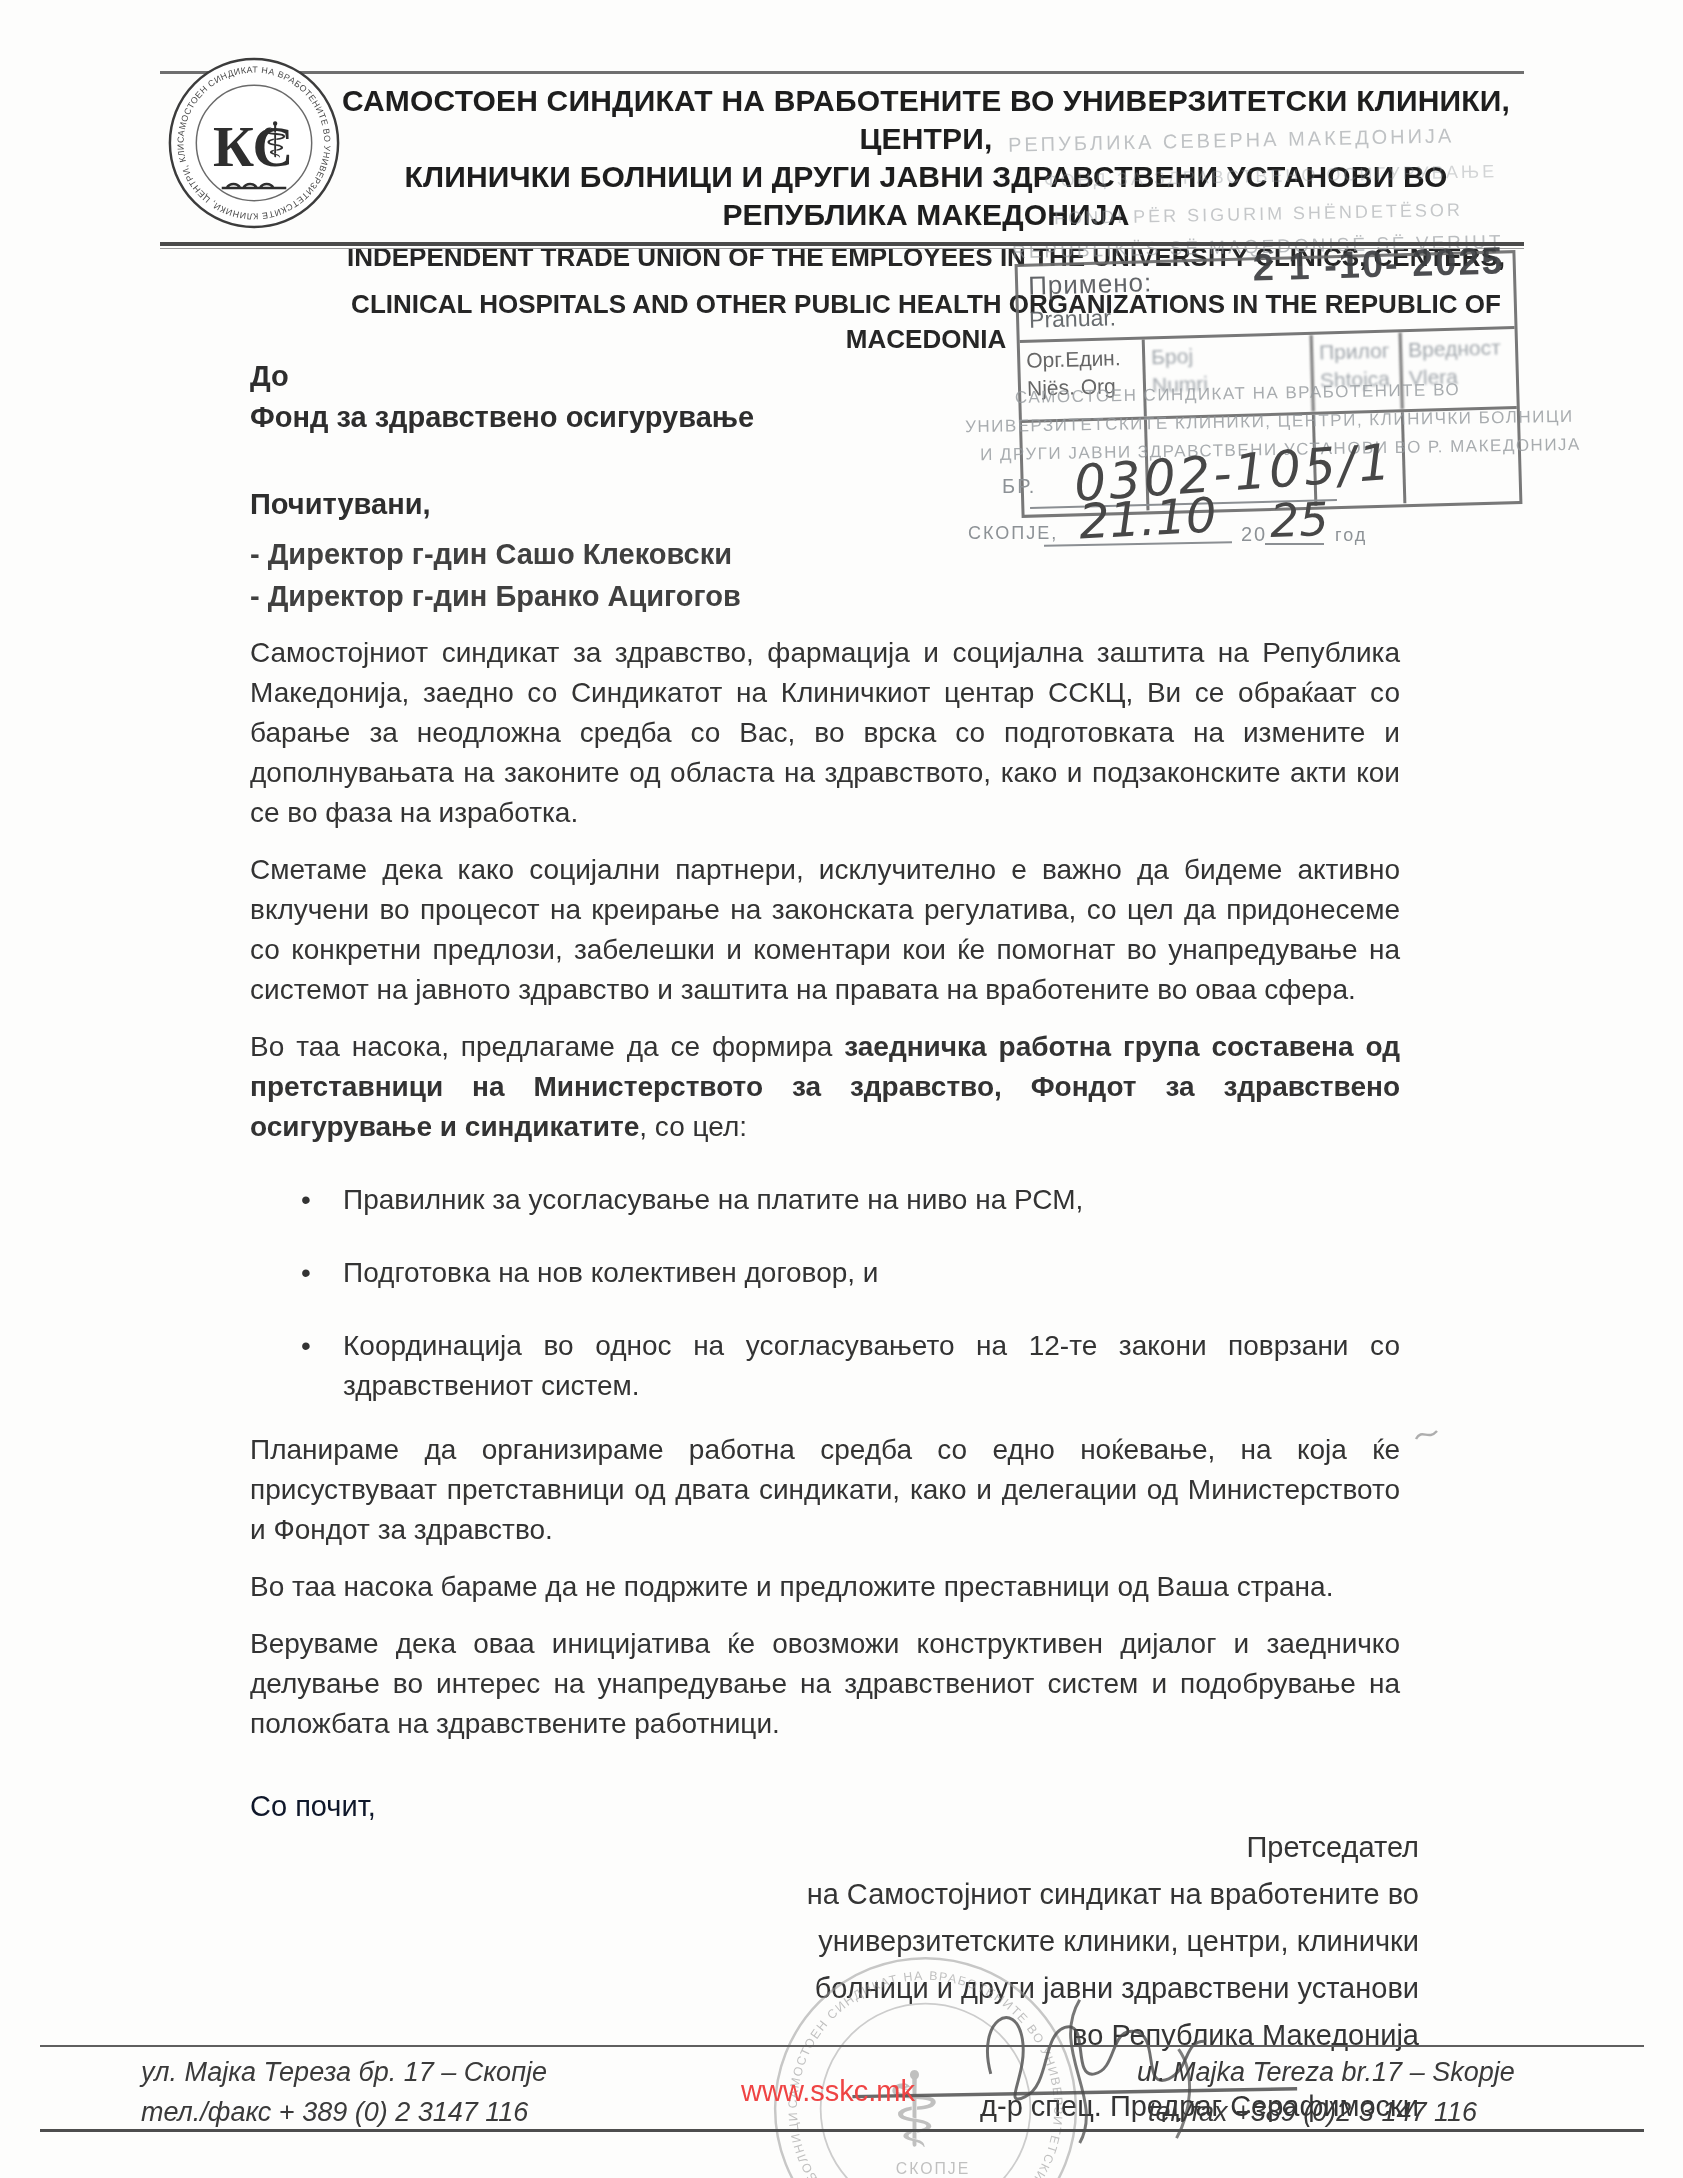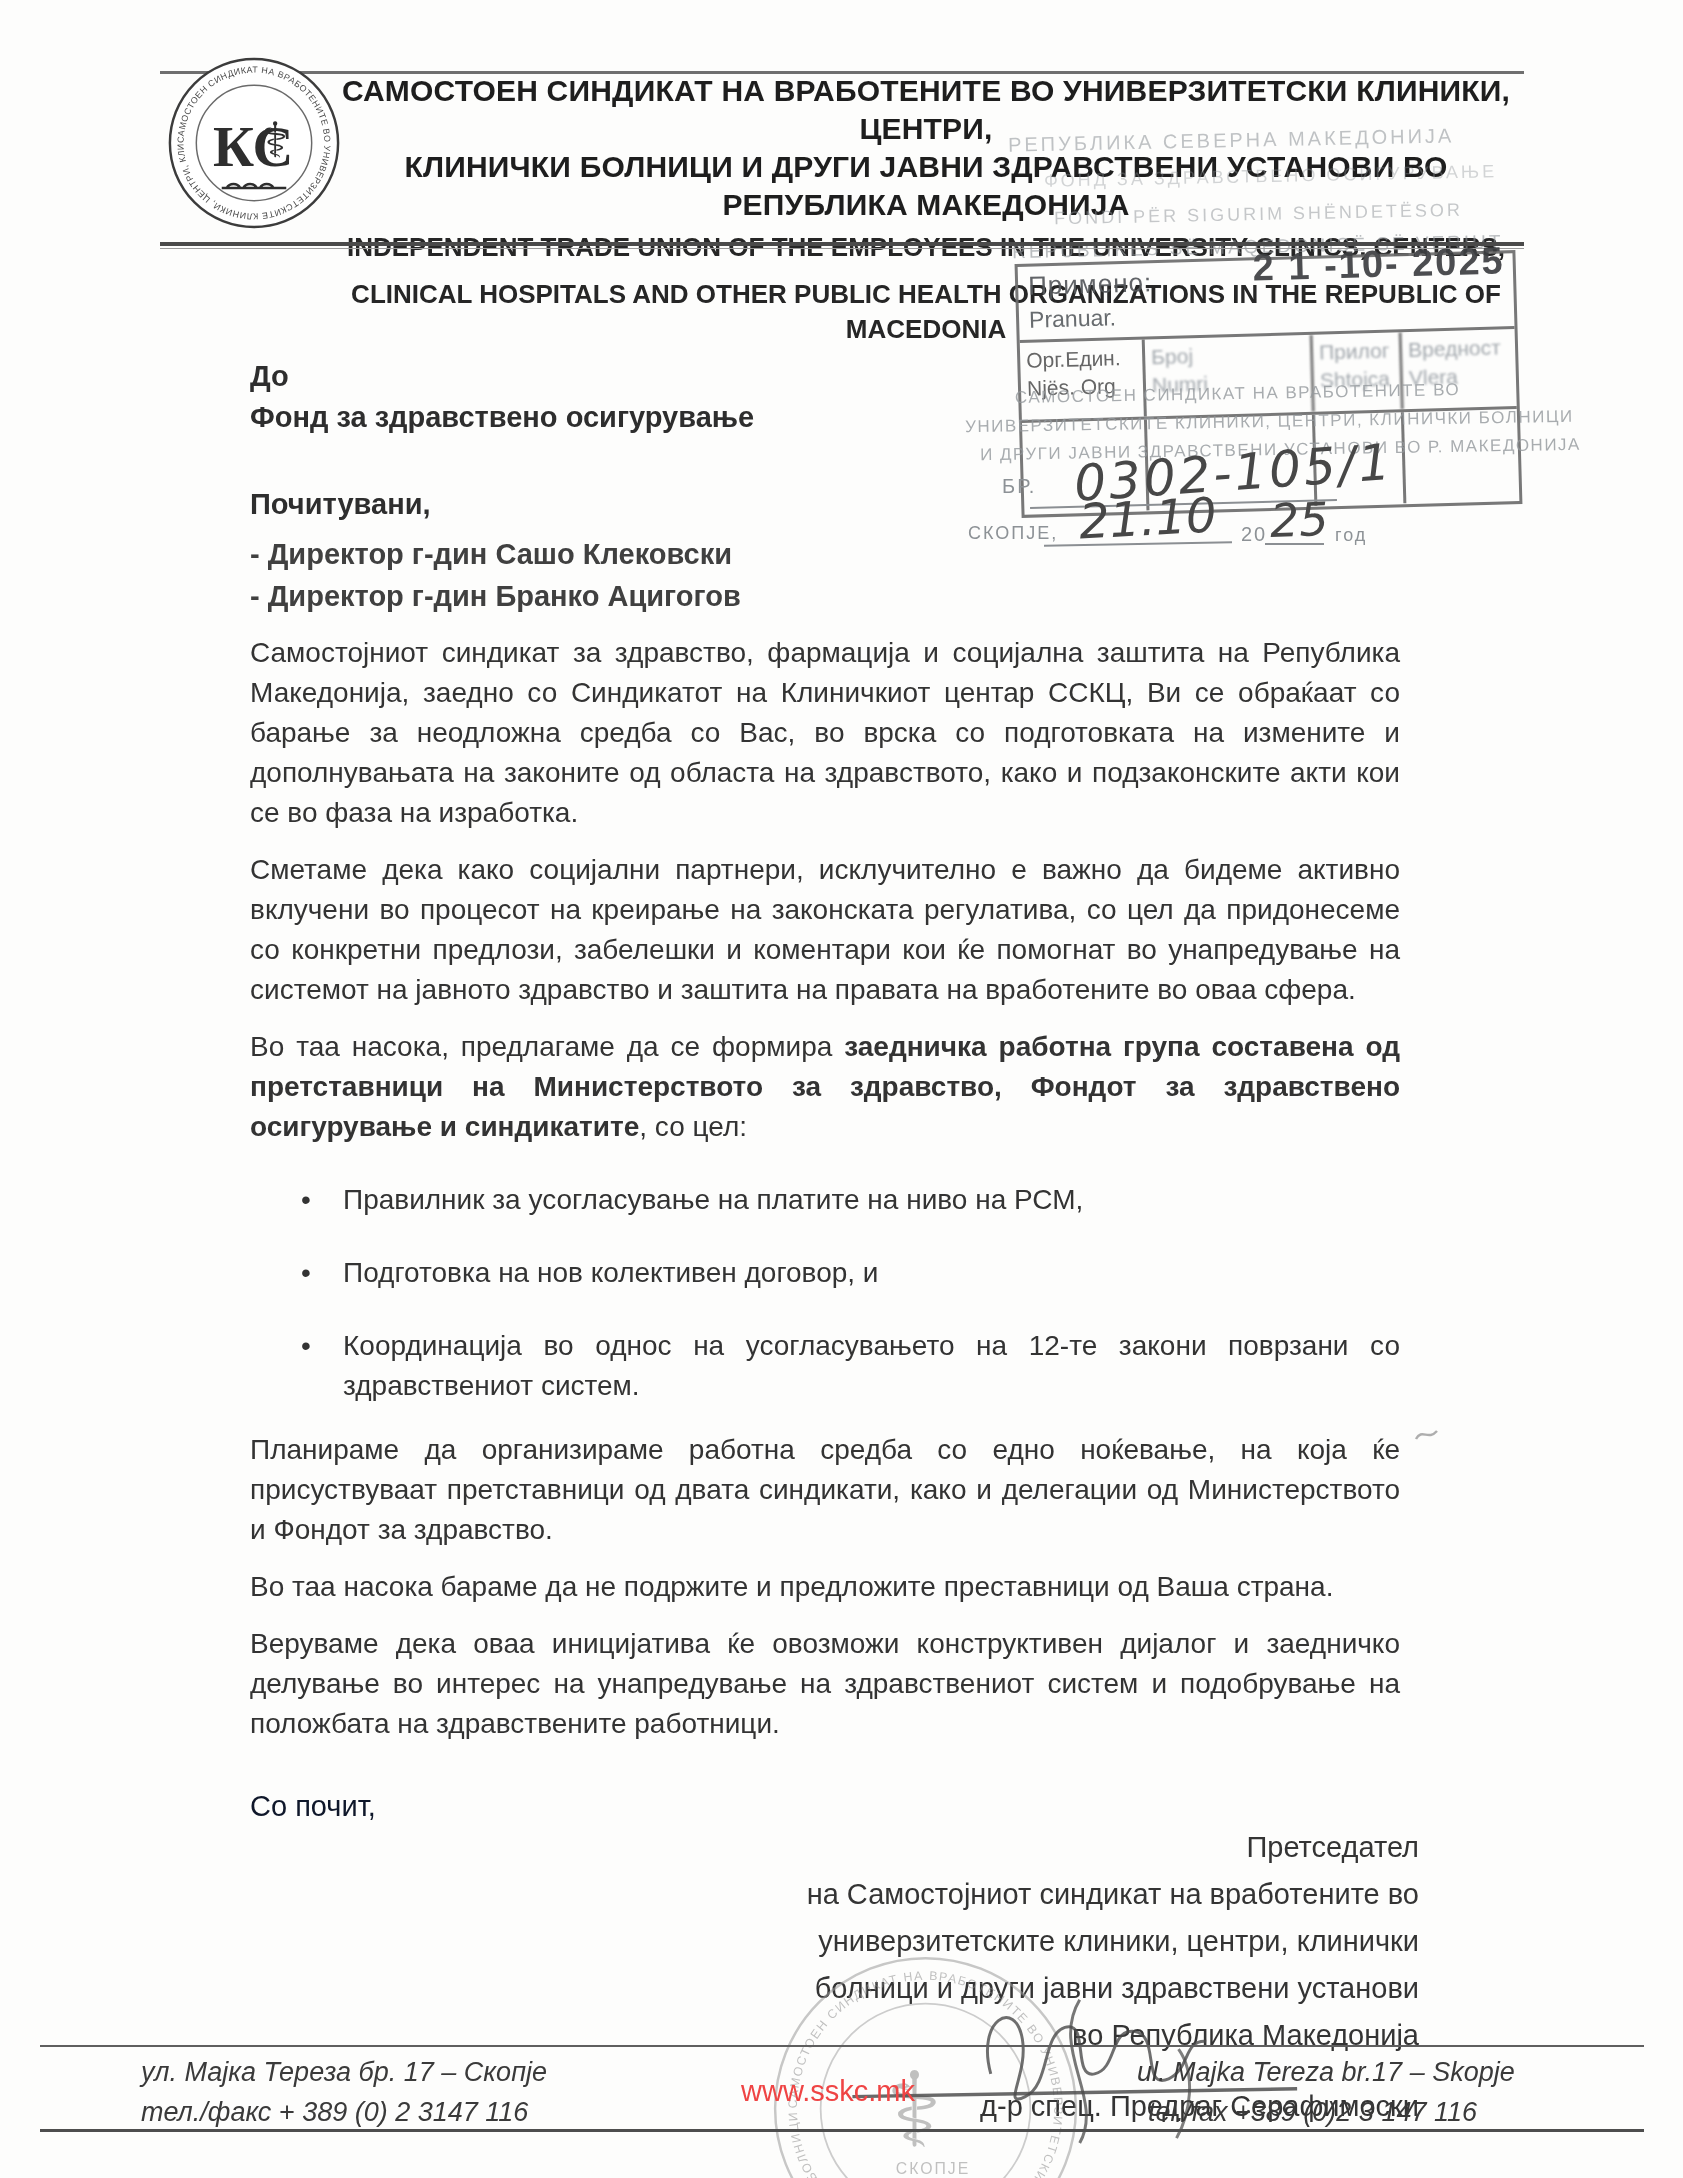--- a/index.html
+++ b/index.html
@@ -3,21 +3,21 @@
 <meta charset="utf-8">
 <style>
   html,body{margin:0;padding:0;background:#e8e8e8;}
   .page{position:relative;width:1683px;height:2178px;background:#fdfdfc;overflow:hidden;
         font-family:"Liberation Sans",sans-serif;color:#323232;}
   
   .rule-top{position:absolute;left:160px;top:71px;width:1364px;border-top:3px solid #6f6f6f;}
   .rule-head-bottom{position:absolute;left:160px;top:242px;width:1364px;border-top:4px solid #4a4a4a;}
   .rule-head-bottom2{position:absolute;left:160px;top:248px;width:1364px;border-top:1px solid #9a9a9a;}
   .logo{position:absolute;left:166px;top:55px;}
-  .head-text{position:absolute;left:327px;top:72px;width:1198px;text-align:center;color:#1e1e1e;}
+  .head-text{position:absolute;left:327px;top:82px;width:1198px;text-align:center;color:#1e1e1e;}
   .head-mk{font-size:30px;font-weight:bold;line-height:38px;letter-spacing:0.2px;}
   .head-en{font-size:26px;font-weight:bold;line-height:35px;margin-top:6px;color:#262626;}
   
   .ovl{position:absolute;color:#8e9398;letter-spacing:3px;opacity:.55;white-space:nowrap;
        transform:rotate(-1.2deg);font-size:19px;}
   
   .stamp-box{position:absolute;left:1018px;top:257px;width:495px;height:248px;
              border:3px solid #6d6d6d;transform:rotate(-1.6deg);color:#5a5a5a;opacity:.92;}
   .sb-row1{position:relative;height:73px;border-bottom:3px solid #6d6d6d;}
   .sb-received{position:absolute;left:10px;top:4px;font-size:26px;letter-spacing:1px;color:#55585c;}

